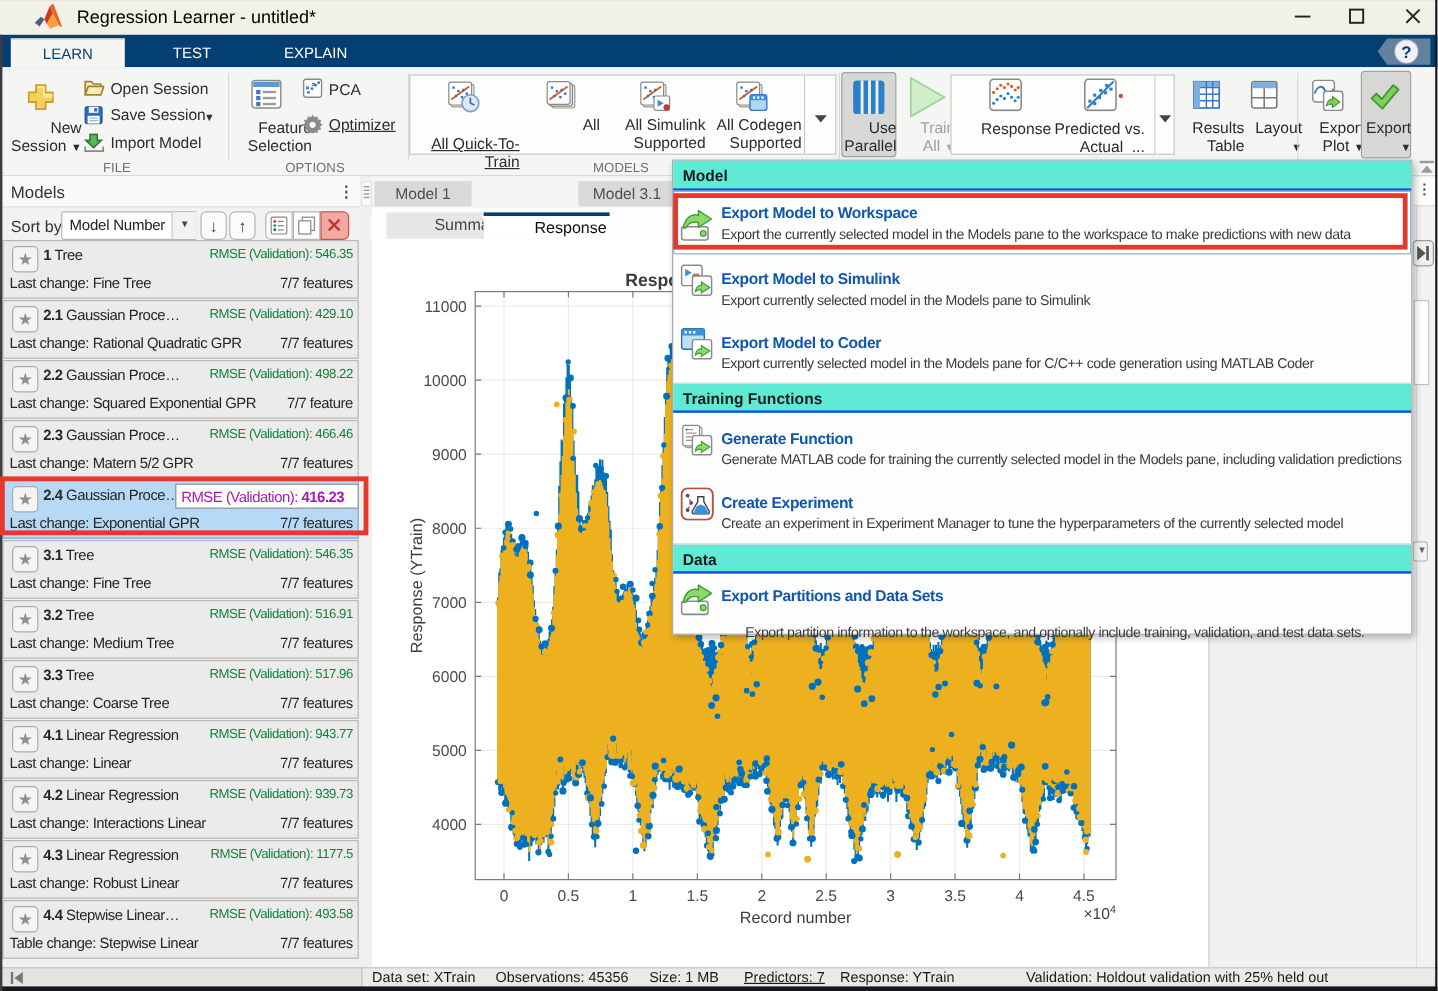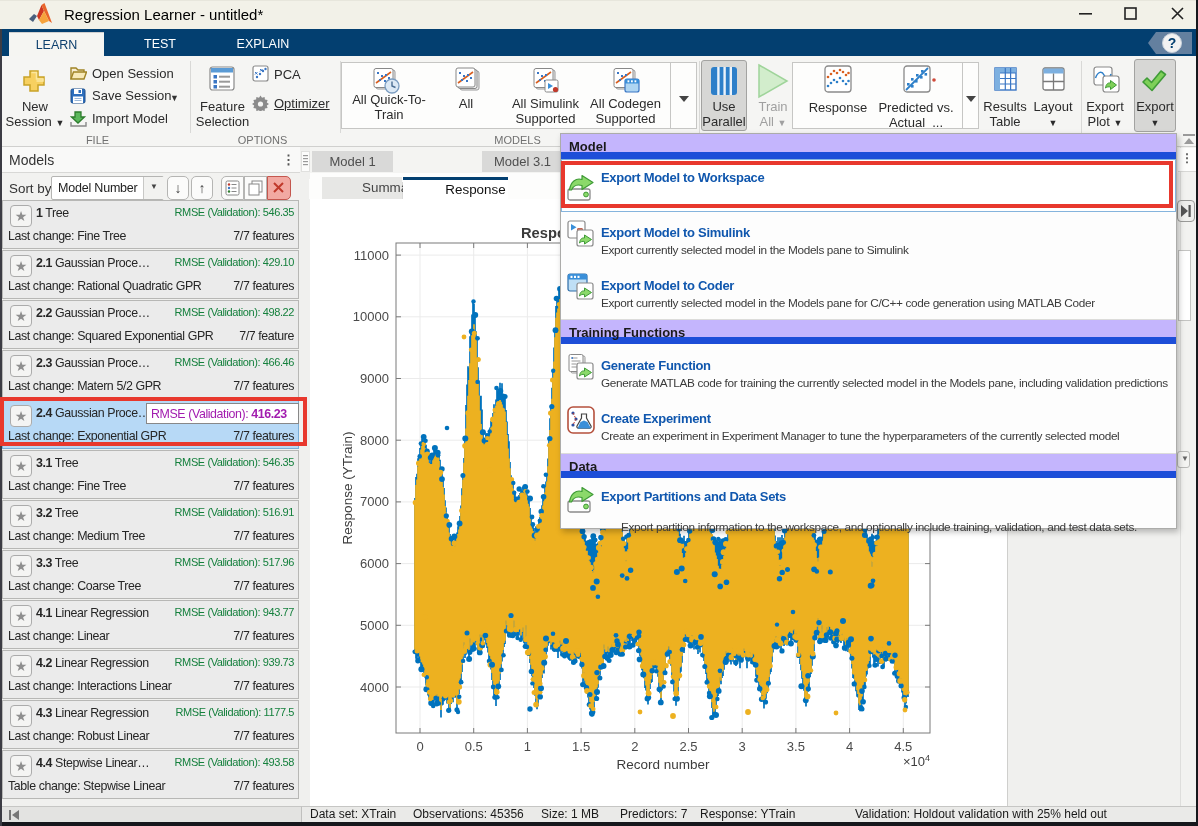--- a/index.html
+++ b/index.html
@@ -11,21 +11,21 @@
 #titletext { left:64px; top:6px; font-size:15px; color:#000; }
 .winbtn { top:4px; width:20px; height:20px; font-size:15px; color:#222; text-align:center; line-height:20px; }
 
 #tabbar { left:0; top:29px; width:1198px; height:27px; background:#033f70; }
 .ttab { top:32px; height:24px; line-height:24px; font-size:12.5px; color:#fff; text-align:center; }
 #tab-learn { left:9px; width:95px; background:#f5f5f2; color:#0d3f6d; border-top:1px solid #cfcfcf;}
 
 #ribbon { left:0; top:56px; width:1198px; height:91px; background:#f5f5f3; border-bottom:1px solid #d0d0ce; }
 .rsep { top:61px; width:1px; height:72px; background:#d9d9d7; }
 .rlabel { top:134px; font-size:11px; color:#707070; text-align:center; }
-.rbtntext { font-size:13px; color:#2b2b2b; text-align:center; line-height:15px; }
+.rbtntext { font-size:13px; color:#2b2b2b; text-align:right; line-height:15px; }
 .gallery { top:62px; height:67px; background:#fdfdfc; border:1px solid #c6c6c4; }
 .gallery-arrow { top:62px; height:67px; width:26px; background:#fdfdfc; border:1px solid #c6c6c4; border-left:none; }
 .garrow { width:0; height:0; border-left:5px solid transparent; border-right:5px solid transparent; border-top:6px solid #444; }
 .disabled { color:#a0a0a0; }
 
 #mainbg { left:2px; top:147px; width:1194px; height:659px; background:#f0f0ee; }
 #modelspanel { left:2px; top:147px; width:298px; height:659px; background:#f0f0ee; }
 #modelshdr { left:2px; top:147px; width:298px; height:26px; background:#f9f9f8; border-bottom:1px solid #d8d8d6; font-size:14px; color:#333; line-height:26px; padding-left:7px;}
 #sortrow { left:2px; top:173px; width:298px; height:30px; background:#f2f2f0; }
 .card { left:2px; width:297px; height:49px; background:#ebebeb; border:1px solid #b7b7b5; }
@@ -42,21 +42,21 @@
 
 #statusbar { left:0; top:806px; width:1198px; height:16px; background:#eaeae8; border-top:1px solid #c6c6c4; font-size:12.3px; color:#1a1a1a; }
 #statusleft { left:0; top:806px; width:302px; height:16px; background:#e3e3e1; border-top:1px solid #c6c6c4; border-right:1px solid #c0c0be; }
 .stxt { top:2px; font-size:12px; color:#1a1a1a; }
 
 #bord-b { left:0; top:822px; width:1198px; height:4px; background:#16171c; }
 #bord-r { left:1196px; top:0px; width:2px; height:826px; background:#16171c; }
 #bord-l { left:0; top:29px; width:2px; height:797px; background:#3c3c44; }
 
 #menu { left:560px; top:133px; width:617px; height:396px; background:#fdfdfd; border:1px solid #acacaa; box-shadow:2px 3px 6px rgba(0,0,0,0.25); }
-.mhead { left:0; width:615px; height:25px; background:#c4b5fd; border-bottom:7px solid #1d4ed8; font-size:13px; font-weight:bold; color:#1a1a1a; line-height:25px; padding-left:8px; }
+.mhead { left:0; width:615px; height:25px; background:#5eead4; border-bottom:2px solid #1d4ed8; font-size:13px; font-weight:bold; color:#1a1a1a; line-height:25px; padding-left:8px; }
 .mtitle { left:40px; font-size:13px; letter-spacing:-0.3px; font-weight:bold; color:#1057ae; white-space:nowrap; }
 .mdesc { left:40px; font-size:11.8px; letter-spacing:-0.35px; color:#3a3a3a; white-space:nowrap; }
 .micon { left:6px; width:28px; height:28px; }
 
 .redbox { border:4px solid #e8382d; background:transparent; z-index:60; }
 </style>
 </head>
 <body>
 <div id="titlebar" class="abs"></div>
 <svg class="abs" style="left:28px; top:3px;" width="26" height="24" viewBox="0 0 26 24">
@@ -156,21 +156,21 @@
       <rect x="6" y="5" width="2" height="2"></rect>
       <rect x="10" y="8" width="2" height="2"></rect>
       <rect x="8" y="12" width="2" height="2"></rect>
       <rect x="14" y="7" width="2" height="2"></rect>
       <rect x="13" y="13" width="2" height="2"></rect>
       <rect x="17" y="10" width="2" height="2"></rect>
     </g>
   <circle cx="21" cy="19" r="7" fill="#dce9f5" stroke="#7a9cc0" stroke-width="1.3"></circle>
   <path d="M21 14.5 V19 L24.5 20.5" stroke="#4a6d93" stroke-width="1.4" fill="none"></path>
 </svg>
-<div class="rbtntext abs" style="left:345px; top:92px; width:88px;">All Quick-To-<br>Train</div>
+<div class="rbtntext abs" style="left:345px; top:112px; width:88px;text-decoration:underline;">All Quick-To-<br>Train</div>
 <svg class="abs" style="left:453px; top:67px;" width="28" height="26" viewBox="0 0 28 26">
   <rect x="7" y="4" width="19" height="19" rx="2" fill="#eee" stroke="#999" stroke-width="1"></rect>
   <rect x="5" y="2.5" width="19" height="19" rx="2" fill="#f2f2f2" stroke="#888" stroke-width="1"></rect>
   <rect x="3" y="1" width="19" height="19" rx="2" fill="#fff" stroke="#888" stroke-width="1"></rect>
   <path d="M5 16 L20 5" stroke="#d95f20" stroke-width="1.6"></path>
   <g fill="#3a76c4">
       <rect x="6" y="5" width="2" height="2"></rect>
       <rect x="10" y="8" width="2" height="2"></rect>
       <rect x="8" y="12" width="2" height="2"></rect>
       <rect x="14" y="7" width="2" height="2"></rect>
@@ -1243,33 +1243,34 @@
 
 <div id="statusbar" class="abs"></div>
 <div id="statusleft" class="abs"></div>
 <svg class="abs" style="left:8px; top:809px;" width="14" height="12" viewBox="0 0 14 12">
     <rect x="1" y="1" width="2" height="10" fill="#777"></rect>
     <path d="M11 1 L4 6 L11 11 Z" fill="#777"></path>
   </svg>
 <div class="stxt abs" style="left:310px; top:807px;">Data set: XTrain</div>
 <div class="stxt abs" style="left:413px; top:807px;">Observations: 45356</div>
 <div class="stxt abs" style="left:541px; top:807px;">Size: 1 MB</div>
-<div class="stxt abs" style="left:620px; top:807px;">Predictors: 7</div>
+<div class="stxt abs" style="left:620px; top:807px;text-decoration:underline;">Predictors: 7</div>
 <div class="stxt abs" style="left:700px; top:807px;">Response: YTrain</div>
 <div class="stxt abs" style="left:855px; top:807px;">Validation: Holdout validation with 25% held out</div>
 
 <div id="menu" class="abs">
   <div class="mhead abs" style="top:0px;">Model</div>
   <div class="abs" style="left:0px; top:25px; width:615px; height:53px; background:#fff; border:1px solid #85b4dd;"></div>
   <svg class="micon abs" style="top:40px;" viewBox="0 0 28 28">
     <rect x="1" y="15" width="22" height="11" rx="2" fill="#fdfdfd" stroke="#8a8a8a" stroke-width="1.3"></rect>
     <circle cx="19" cy="20.5" r="2.4" fill="#8bd96a" stroke="#3f9b37" stroke-width="1"></circle>
     <path d="M2.5 16 C3.5 8 9 3.5 15 5.5 V1.5 L26 8.5 L15 15.5 V11.5 C10 10 6 12 4.5 16 Z" fill="#8bd96a" stroke="#3f9b37" stroke-width="1.2" stroke-linejoin="round"></path>
   </svg>
   <div class="mtitle abs" style="top:36px;">Export Model to Workspace</div>
+  <div class="mdesc abs" style="top:54px;">Export the currently selected model in the Models pane to the workspace to make predictions with new data</div>
   <svg class="micon abs" style="top:86px;" viewBox="0 0 28 28">
     <rect x="1" y="1" width="17" height="17" rx="2" fill="#fff" stroke="#8a8a8a" stroke-width="1.2"></rect>
     <path d="M4 4 l5.5 3.2 -5.5 3.2 z" fill="#3a8fd9"></path>
     <rect x="10.5" y="8.5" width="5" height="5" rx="0.5" fill="#e07b62" stroke="#b5503c" stroke-width="0.8"></rect>
     <rect x="10" y="10" width="16" height="16" rx="2" fill="#fff" stroke="#8a8a8a" stroke-width="1.2"></rect>
     <path d="M12.5 23 C13 19 15 17.5 17.5 18 V15 L24.5 19.5 L17.5 24 V21.5 C15.5 21 13.8 21.7 12.5 23 Z" fill="#8bd96a" stroke="#3f9b37" stroke-width="1"></path>
   </svg>
   <div class="mtitle abs" style="top:91px;">Export Model to Simulink</div>
   <div class="mdesc abs" style="top:109px;">Export currently selected model in the Models pane to Simulink</div>
   <svg class="micon abs" style="top:139px;" viewBox="0 0 28 28">

